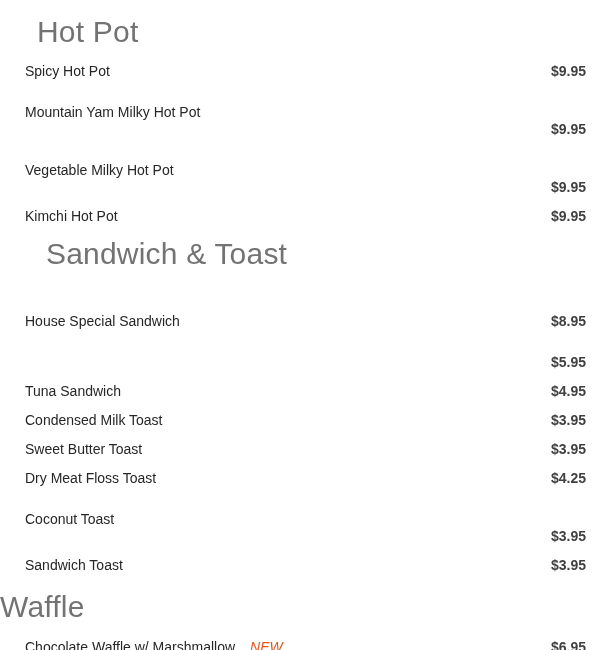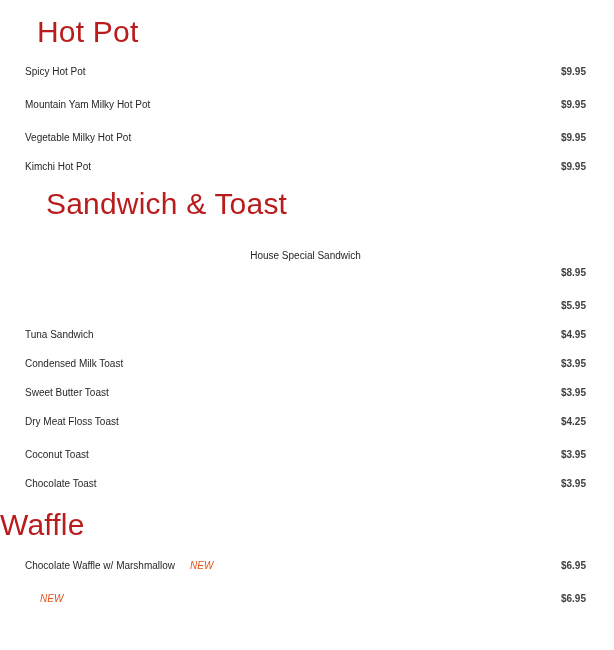--- a/index.html
+++ b/index.html
@@ -17,39 +17,39 @@
   .menu {
     width: 614px;
     height: 650px;
     background: #ffffff;
   }
   h2.section-title {
     margin: 0;
     font-size: 30px;
     line-height: 35px;
     font-weight: normal;
-    color: #b91c1c;
+    color: #737373;
     letter-spacing: 0.2px;
   }
   #hotpot h2.section-title   { margin-top: 14px; padding-left: 37px; }
   #sandwich h2.section-title { margin-top: 11px; padding-left: 46px; }
   #waffle h2.section-title   { margin-top: 15px; }
 
   .row {
     display: flex;
-    align-items: center;
+    align-items: flex-start;
     margin-top: 12px;
     padding-left: 25px;
     padding-right: 28px;
-    font-size: 10px;
+    font-size: 14px;
     line-height: 17px;
   }
-  .row.g { margin-top: 16px; }
+  .row.g { margin-top: 24px; flex-direction: column; }
   #hotpot   .row:first-of-type { margin-top: 14px; }
-  #sandwich .row:first-of-type { margin-top: 26px; flex-direction: column; }
+  #sandwich .row:first-of-type { margin-top: 42px; }
   #waffle   .row:first-of-type { margin-top: 15px; }
 
   .item-name {
     color: #262626;
     white-space: nowrap;
   }
   .new-badge {
     color: var(--new-color, #e0551c);
     font-style: italic;
     margin-left: 15px;
@@ -112,21 +112,21 @@
     </div>
     <div class="row">
       <span class="item-name">Dry Meat Floss Toast</span>
       <span class="item-price">$4.25</span>
     </div>
     <div class="row g">
       <span class="item-name">Coconut Toast</span>
       <span class="item-price">$3.95</span>
     </div>
     <div class="row">
-      <span class="item-name">Chocolate Toast</span>
+      <span class="item-name">Sandwich Toast</span>
       <span class="item-price">$3.95</span>
     </div>
   </section>
 
   <section id="waffle">
     <h2 class="section-title">Waffle</h2>
 
     <div class="row">
       <span class="item-name">Chocolate Waffle w/ Marshmallow</span>
       <span class="new-badge">NEW</span>

